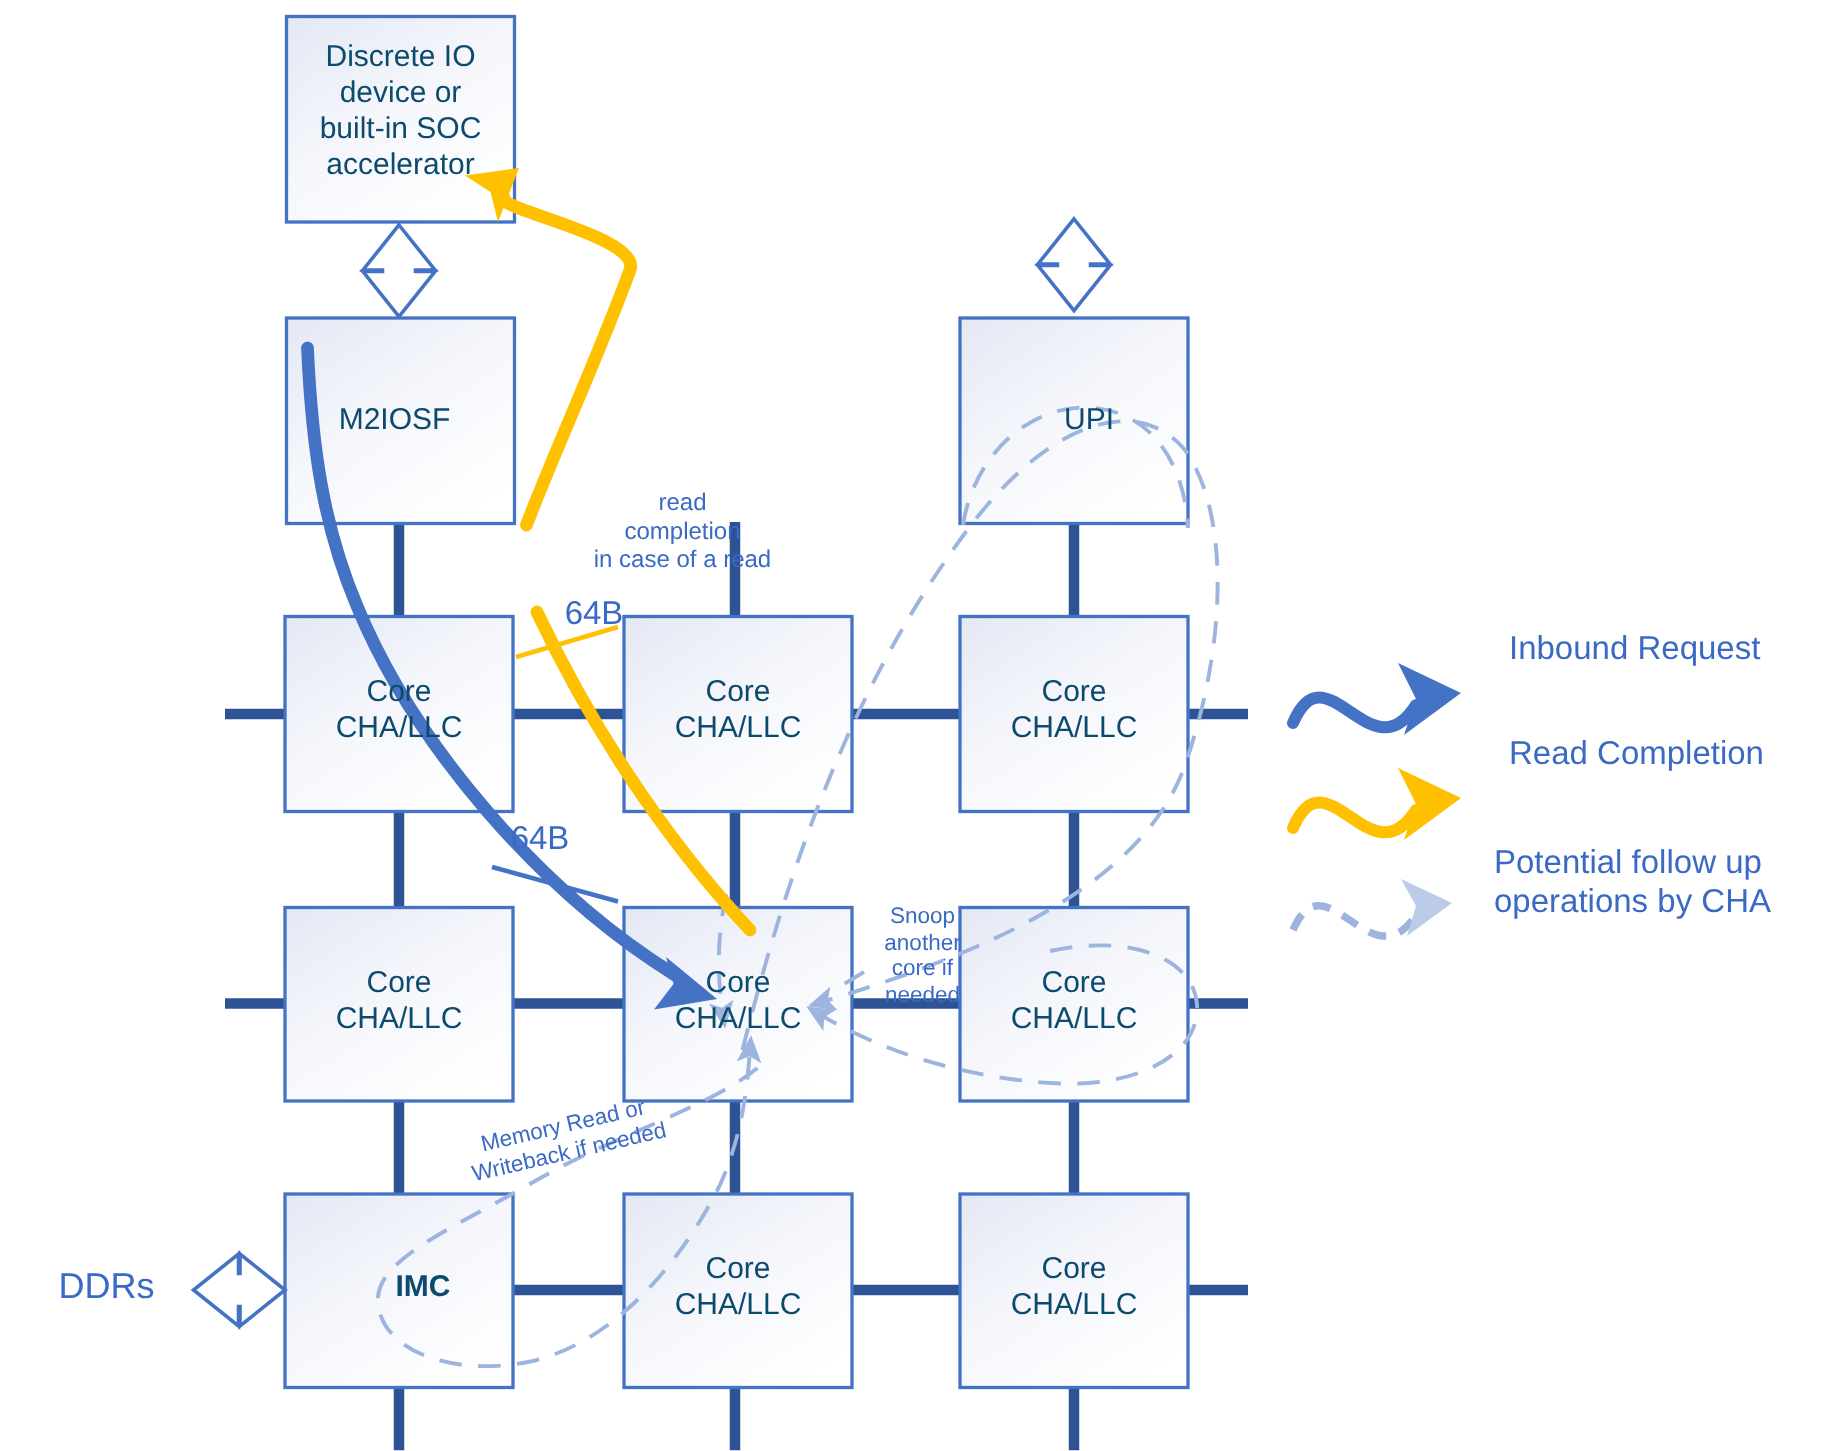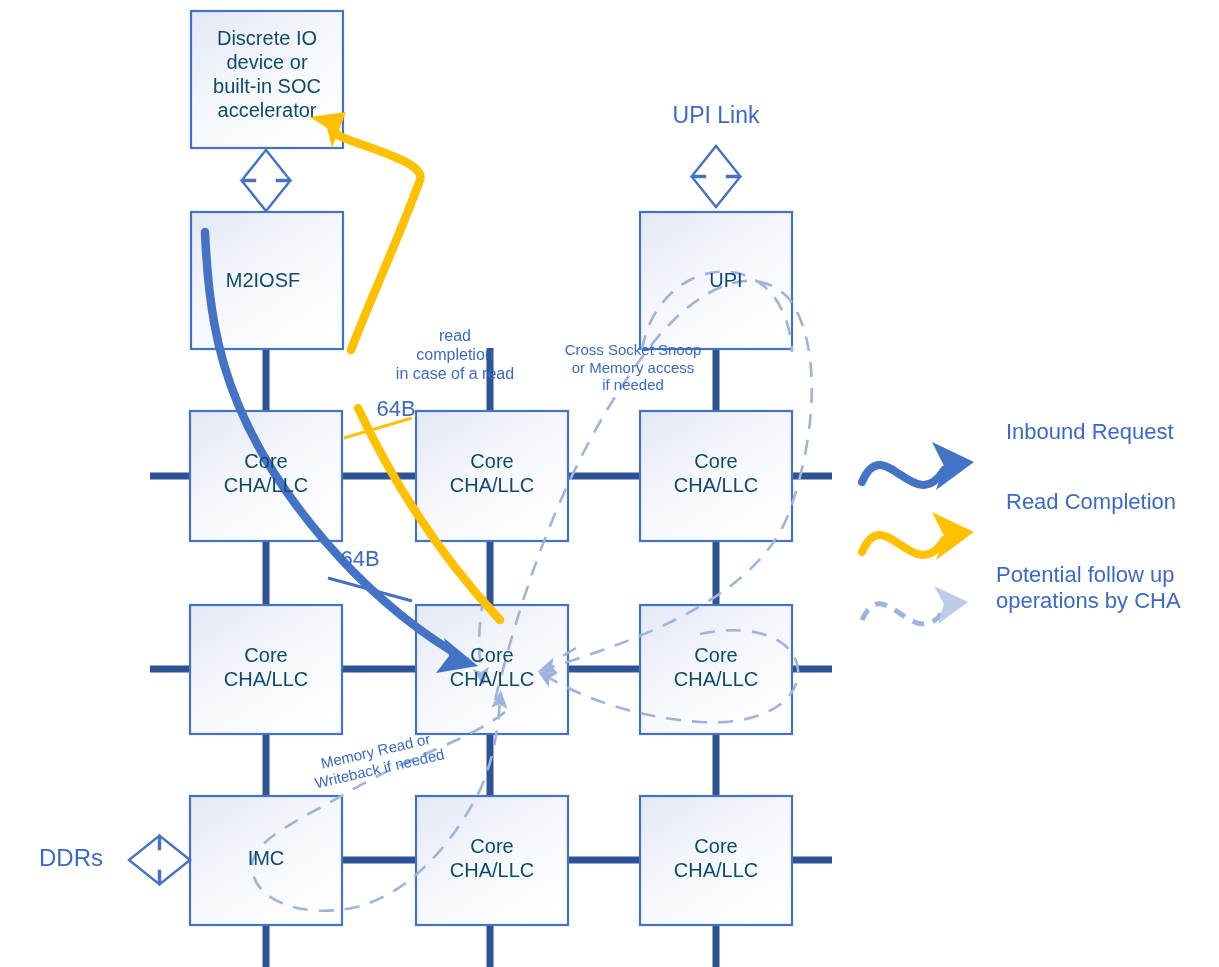--- a/index.html
+++ b/index.html
@@ -136,33 +136,32 @@
   <div class="boxtxt" style="left:640px;top:268px;width:172px;font-size:20px;">UPI</div>
 
   <div class="boxtxt" style="left:190px;top:449px;width:152px;font-size:20px;">Core<br>CHA/LLC</div>
   <div class="boxtxt" style="left:416px;top:449px;width:152px;font-size:20px;">Core<br>CHA/LLC</div>
   <div class="boxtxt" style="left:640px;top:449px;width:152px;font-size:20px;">Core<br>CHA/LLC</div>
 
   <div class="boxtxt" style="left:190px;top:643px;width:152px;font-size:20px;">Core<br>CHA/LLC</div>
   <div class="boxtxt" style="left:416px;top:643px;width:152px;font-size:20px;">Core<br>CHA/LLC</div>
   <div class="boxtxt" style="left:640px;top:643px;width:152px;font-size:20px;">Core<br>CHA/LLC</div>
 
-  <div class="boxtxt" style="left:190px;top:846px;width:152px;font-size:20px;">IMC</div>
+  <div class="boxtxt" style="left:206px;top:846px;width:152px;font-size:20px;font-weight:bold;">IMC</div>
   <div class="boxtxt" style="left:416px;top:834px;width:152px;font-size:20px;">Core<br>CHA/LLC</div>
   <div class="boxtxt" style="left:640px;top:834px;width:152px;font-size:20px;">Core<br>CHA/LLC</div>
 
-  <div class="lbl" style="left:616px;top:102px;width:200px;font-size:23px;">UPI Link</div>
 
   <div class="lbl" style="left:16px;top:844px;width:110px;font-size:24px;">DDRs</div>
 
 
   <div class="lbl" style="left:330px;top:327px;width:250px;font-size:16px;">read<br>completion<br>in case of a read</div>
 
-  <div class="lbl" style="left:508px;top:341px;width:250px;font-size:15px;">Cross Socket Snoop<br>or Memory access<br>if needed</div>
 
+  <div class="lbl" style="left:570px;top:602px;width:90px;font-size:15px;">Snoop<br>another<br>core if<br>needed</div>
 
   <div class="lbl" style="left:295px;top:742px;width:165px;font-size:15px;
               transform:rotate(-13deg);transform-origin:50% 50%;">Memory Read or<br>Writeback if needed</div>
 
   <div class="lbl" style="left:366px;top:396px;width:60px;font-size:22px;">64B</div>
 
   <div class="lbl" style="left:330px;top:546px;width:60px;font-size:22px;">64B</div>
 
   <div class="lbl" style="left:1006px;top:419px;width:220px;font-size:22px;text-align:left;">Inbound Request</div>
   <div class="lbl" style="left:1006px;top:489px;width:220px;font-size:22px;text-align:left;">Read Completion</div>

